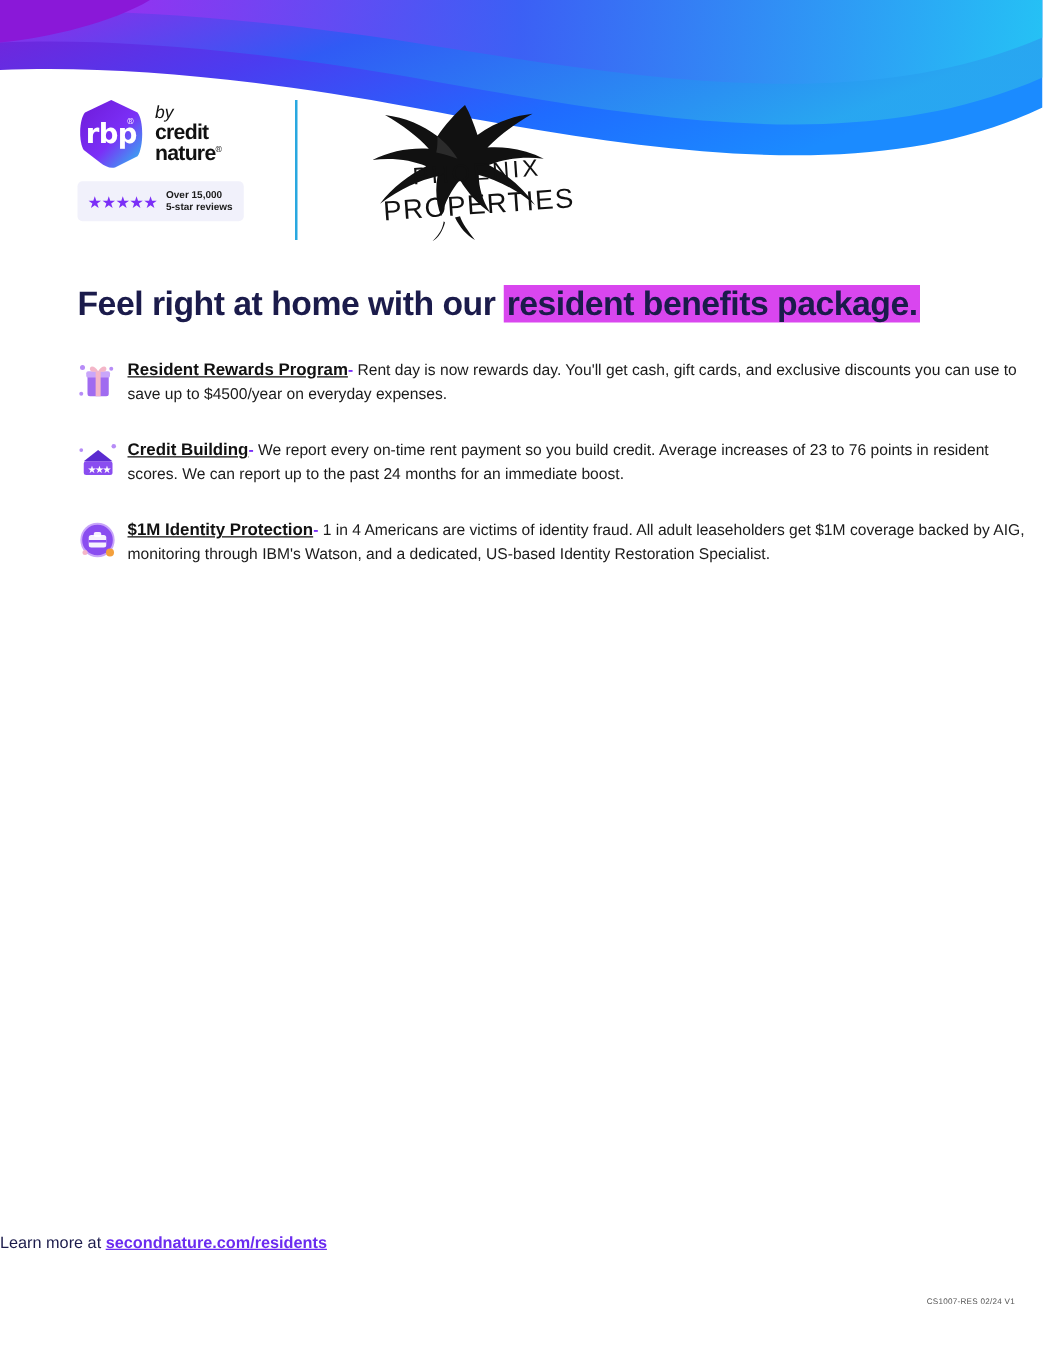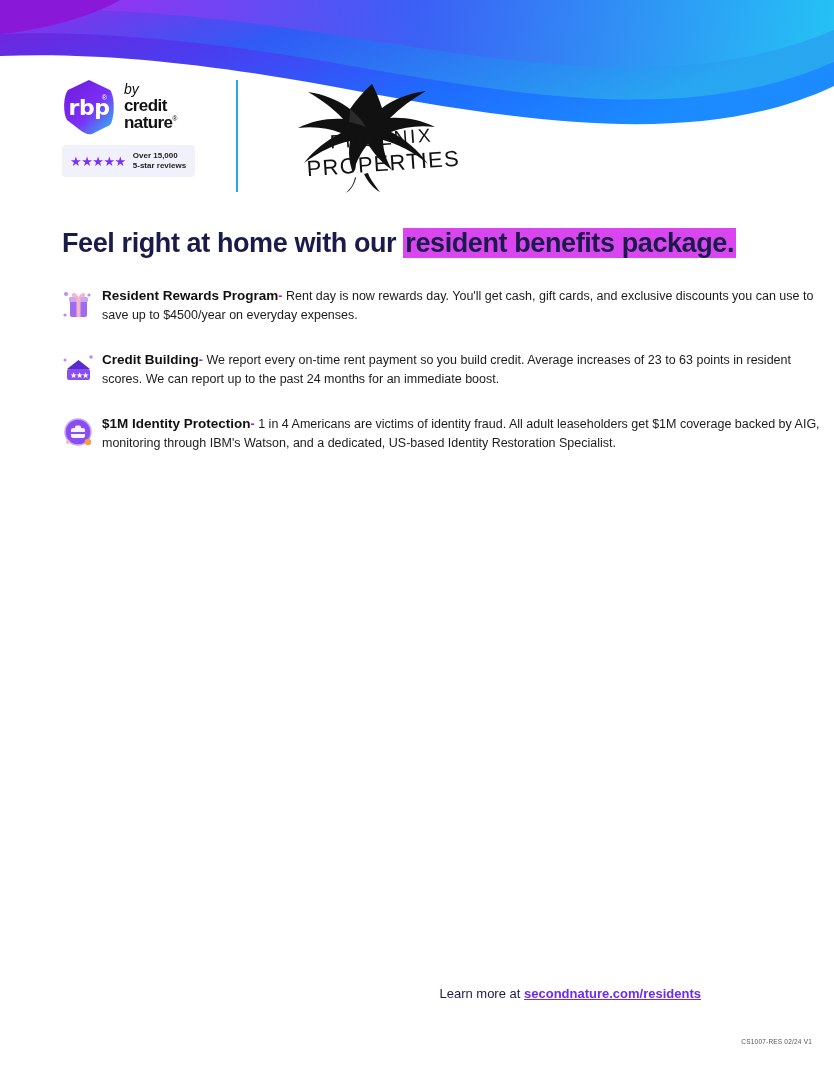--- a/index.html
+++ b/index.html
@@ -190,30 +190,31 @@
   .benefit .icon-wrap svg { display: block; }
   .benefit .btext {
     font-size: 12.5px;
     line-height: 1.45;
     color: #1b1b1b;
     padding-top: 3px;
   }
   .benefit .btext b {
     font-size: 13.5px;
     color: #111111;
+    text-decoration: underline;
   }
   .benefit .dash { color: #7b2ff7; font-weight: bold; }
 
   
   #footer-learn {
     position: absolute;
     top: 986px;
     left: 0;
     width: 701px;
-    text-align: right;
+    text-align: left;
     font-size: 13px;
     color: #1b1b4b;
   }
   #footer-learn .url {
     color: #6b2bf0;
     font-weight: bold;
   }
   #doc-code {
     position: absolute;
     top: 1038px;
@@ -337,21 +338,21 @@
         <rect x="9" y="20" width="23" height="11" rx="2" fill="#8a4df0"></rect>
         <path d="M9 20 L20.5 11 L32 20 Z" fill="#5b2bd0"></path>
         <g fill="#ffffff">
           <text x="12" y="29" font-size="8" font-family="DejaVu Sans, sans-serif">★</text>
           <text x="18" y="29" font-size="8" font-family="DejaVu Sans, sans-serif">★</text>
           <text x="24" y="29" font-size="8" font-family="DejaVu Sans, sans-serif">★</text>
         </g>
       </svg>
     </div>
     <div class="btext">
-      <b>Credit Building</b><span class="dash">-</span><span> We report every on-time rent payment so you build credit. Average increases of 23 to 63 points in resident scores. We can report up to the past 24 months for an immediate boost.</span>
+      <b>Credit Building</b><span class="dash">-</span><span> We report every on-time rent payment so you build credit. Average increases of 23 to 76 points in resident scores. We can report up to the past 24 months for an immediate boost.</span>
     </div>
   </div>
 
   <div class="benefit">
     <div class="icon-wrap">
       <svg width="40" height="40" viewBox="0 0 40 40" xmlns="http://www.w3.org/2000/svg" aria-hidden="true">
         <circle cx="20" cy="19" r="13" fill="#8a4df0"></circle>
         <circle cx="20" cy="19" r="13" fill="none" stroke="#c9a6fa" stroke-width="1.5"></circle>
         <rect x="13" y="15" width="14" height="10" rx="2" fill="#ffffff" opacity="0.92"></rect>
         <rect x="17" y="12.5" width="6" height="4" rx="1.5" fill="#ffffff" opacity="0.92"></rect>

